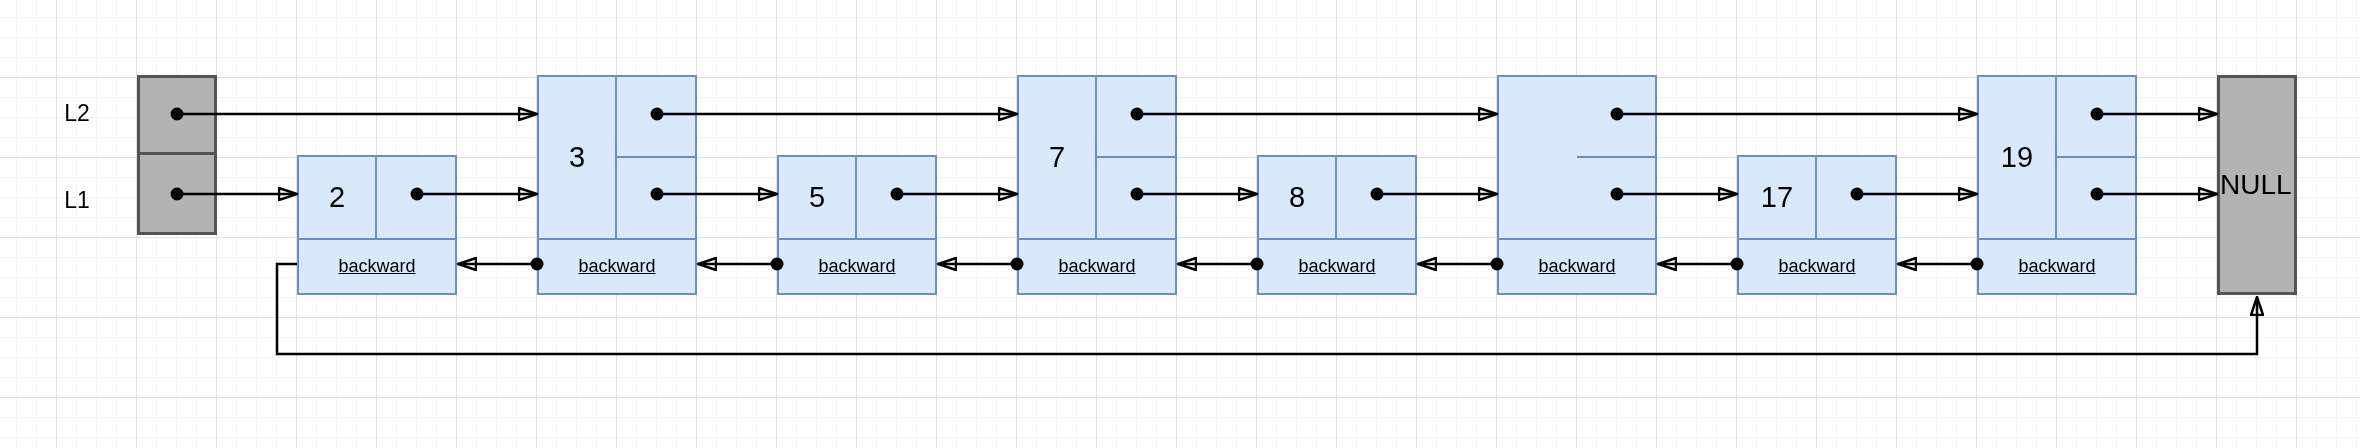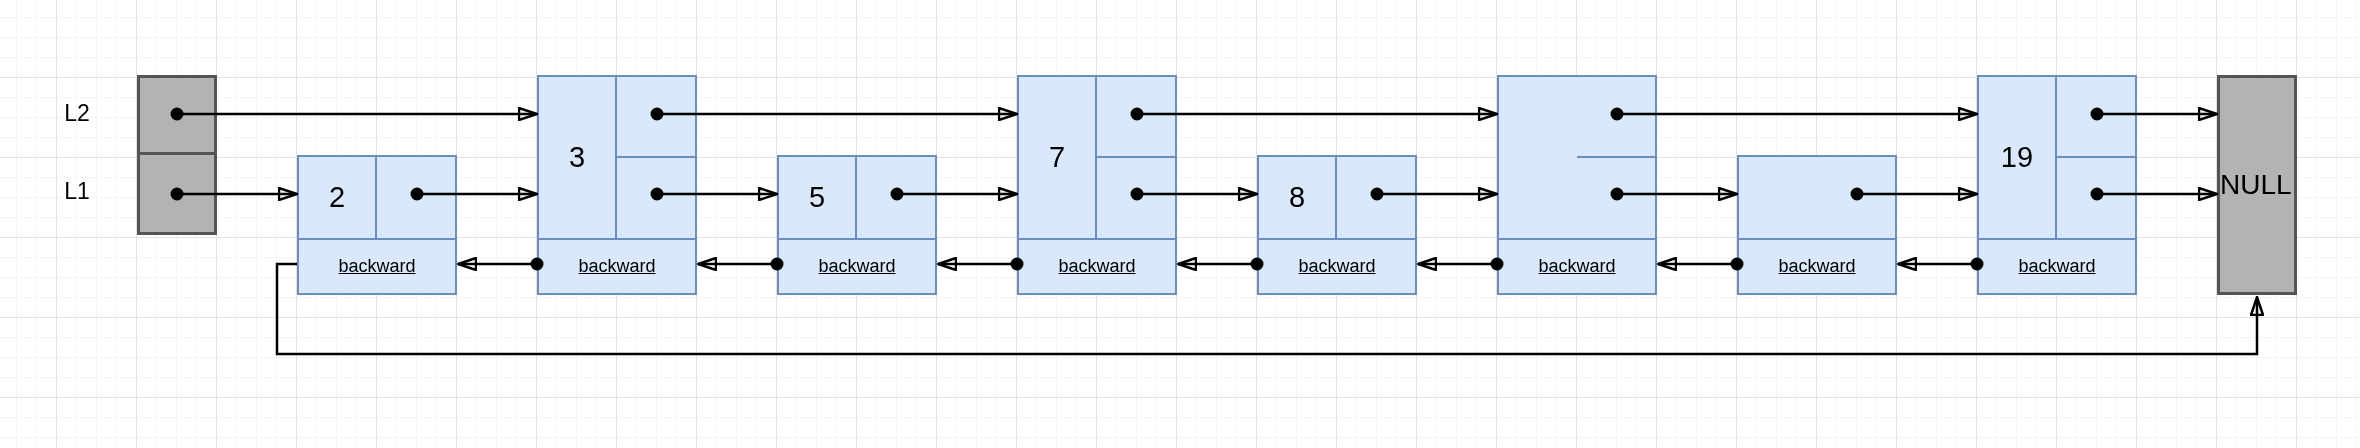--- a/index.html
+++ b/index.html
@@ -45,21 +45,21 @@
   svg.wires{position:absolute;left:0;top:0;pointer-events:none;}
   svg.wires line, svg.wires path{stroke:#000;stroke-width:2.5px;fill:none;}
   svg.wires circle{fill:#000;stroke:none;}
 </style>
 </head>
 <body>
 
 <div class="canvas">
 
   <div class="lvl" style="left:40px;top:96px">L2</div>
-  <div class="lvl" style="left:40px;top:174px">L1</div>
+  <div class="lvl" style="left:40px;top:183px">L1</div>
 
   <div class="head">
     <div class="hc1"></div>
     <div class="hc2"></div>
   </div>
 
   <div class="node short" style="left:297px">
     <div class="cell val">2</div>
     <div class="cell p1"></div>
     <div class="cell bwd">backward</div>
@@ -91,20 +91,21 @@
     <div class="cell bwd">backward</div>
   </div>
 
   <div class="node tall" style="left:1497px">
     <div class="cell p2"></div>
     <div class="cell p1"></div>
     <div class="cell bwd">backward</div>
   </div>
 
   <div class="node short" style="left:1737px">
+    <div class="cell val">17</div>
     <div class="cell p1"></div>
     <div class="cell bwd">backward</div>
   </div>
 
   <div class="node tall" style="left:1977px">
     <div class="cell val">19</div>
     <div class="cell p2"></div>
     <div class="cell p1"></div>
     <div class="cell bwd">backward</div>
   </div>

